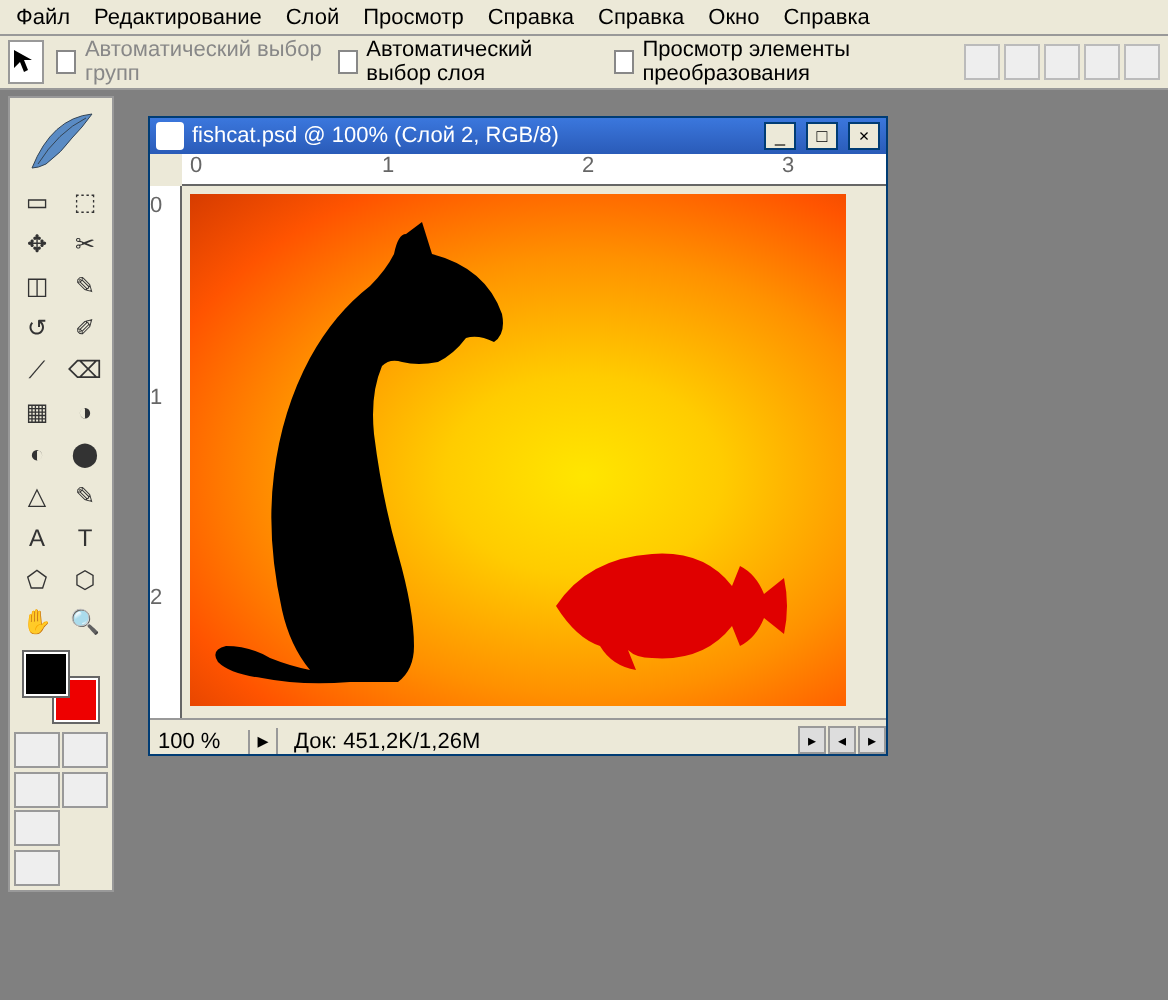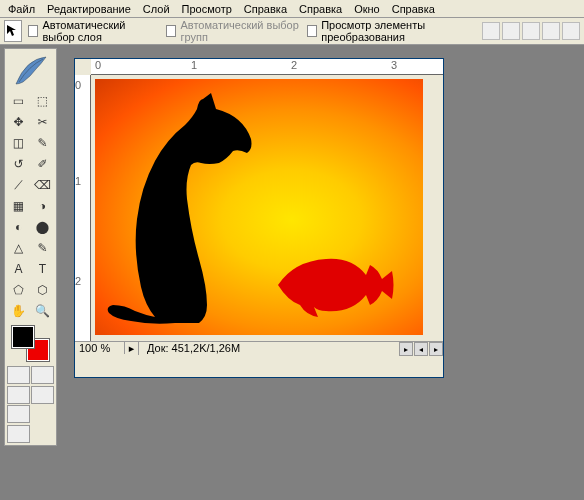--- a/index.html
+++ b/index.html
@@ -28,21 +28,21 @@
 .titlebar .ico{width:14px;height:14px;background:#fff;border-radius:2px}
 .titlebar .ttl{flex:1;font-size:11px}
 .titlebar .wbtn{width:16px;height:14px;background:#ece9d8;border:1px solid #003c74;color:#000;display:flex;align-items:center;justify-content:center;font-size:9px;margin-left:1px}
 .canvaswrap{position:relative;height:282px;background:#ece9d8;overflow:hidden}
 .ruler-h{position:absolute;left:16px;top:0;right:0;height:16px;background:#fff;border-bottom:1px solid #666;font-size:8px;color:#666}
 .ruler-v{position:absolute;left:0;top:16px;width:16px;bottom:0;background:#fff;border-right:1px solid #666;font-size:8px;color:#666}
 .ruler-h span,.ruler-v span{position:absolute}
 .canvas{position:absolute;left:20px;top:20px;width:328px;height:256px;background:radial-gradient(ellipse at 60% 55%,#ffe600 0%,#ffcc00 25%,#ff9100 55%,#ff5400 80%,#d63c00 100%);overflow:hidden}
 .cat{position:absolute;left:8px;top:12px;width:170px;height:242px}
 .fish{position:absolute;left:175px;top:172px;width:125px;height:68px}
-.statusbar{height:18px;background:#ece9d8;border-top:1px solid #999;display:flex;align-items:flex-start;font-size:10px}
+.statusbar{height:18px;background:#ece9d8;border-top:1px solid #999;display:flex;align-items:flex-end;font-size:10px}
 .statusbar .zoom{width:50px;border-right:1px solid #999;padding:0 4px}
 .statusbar .doc{padding:0 8px;flex:1}
 .statusbar .scroll{display:flex;gap:1px}
 .statusbar .scroll span{width:14px;height:14px;background:#ddd;border:1px solid #999;display:flex;align-items:center;justify-content:center;font-size:8px}
 </style>
 </head>
 <body>
 
 <div class="menubar">
   <span>Файл</span>
@@ -54,27 +54,27 @@
   <span>Окно</span>
   <span>Справка</span>
 </div>
 
 <div class="optbar">
   <div class="moveicon">
     <svg width="16" height="16" viewBox="0 0 16 16">
         <path d="M2 2 L2 11 L5 8 L7 13 L9 12 L7 7 L11 7 Z" fill="#000"></path>
       </svg>
   </div>
+  <label class="chk dis">
+      <span class="box"></span>
+      <span>Автоматический выбор групп</span>
+    </label>
   <label class="chk">
       <span class="box"></span>
       <span>Автоматический выбор слоя</span>
-    </label>
-  <label class="chk dis">
-      <span class="box"></span>
-      <span>Автоматический выбор групп</span>
     </label>
   <label class="chk">
       <span class="box"></span>
       <span>Просмотр элементы преобразования</span>
     </label>
   <div class="alignbtns">
     <span></span>
       <span></span>
       <span></span>
       <span></span>
@@ -125,20 +125,27 @@
     <span></span>
     <span></span>
     <span></span>
   </div>
   <div class="modes">
     <span></span>
   </div>
 </div>
 
 <div class="docwin">
+  <div class="titlebar">
+    <span class="ico"></span>
+    <span class="ttl">fishcat.psd @ 100% (Слой 2, RGB/8)</span>
+    <span class="wbtn">_</span>
+    <span class="wbtn">□</span>
+    <span class="wbtn">×</span>
+  </div>
   <div class="canvaswrap">
     <div class="ruler-h">
       <span style="left:4px">0</span>
         <span style="left:100px">1</span>
         <span style="left:200px">2</span>
         <span style="left:300px">3</span>
     </div>
     <div class="ruler-v">
       <span style="top:4px">0</span>
         <span style="top:100px">1</span>

